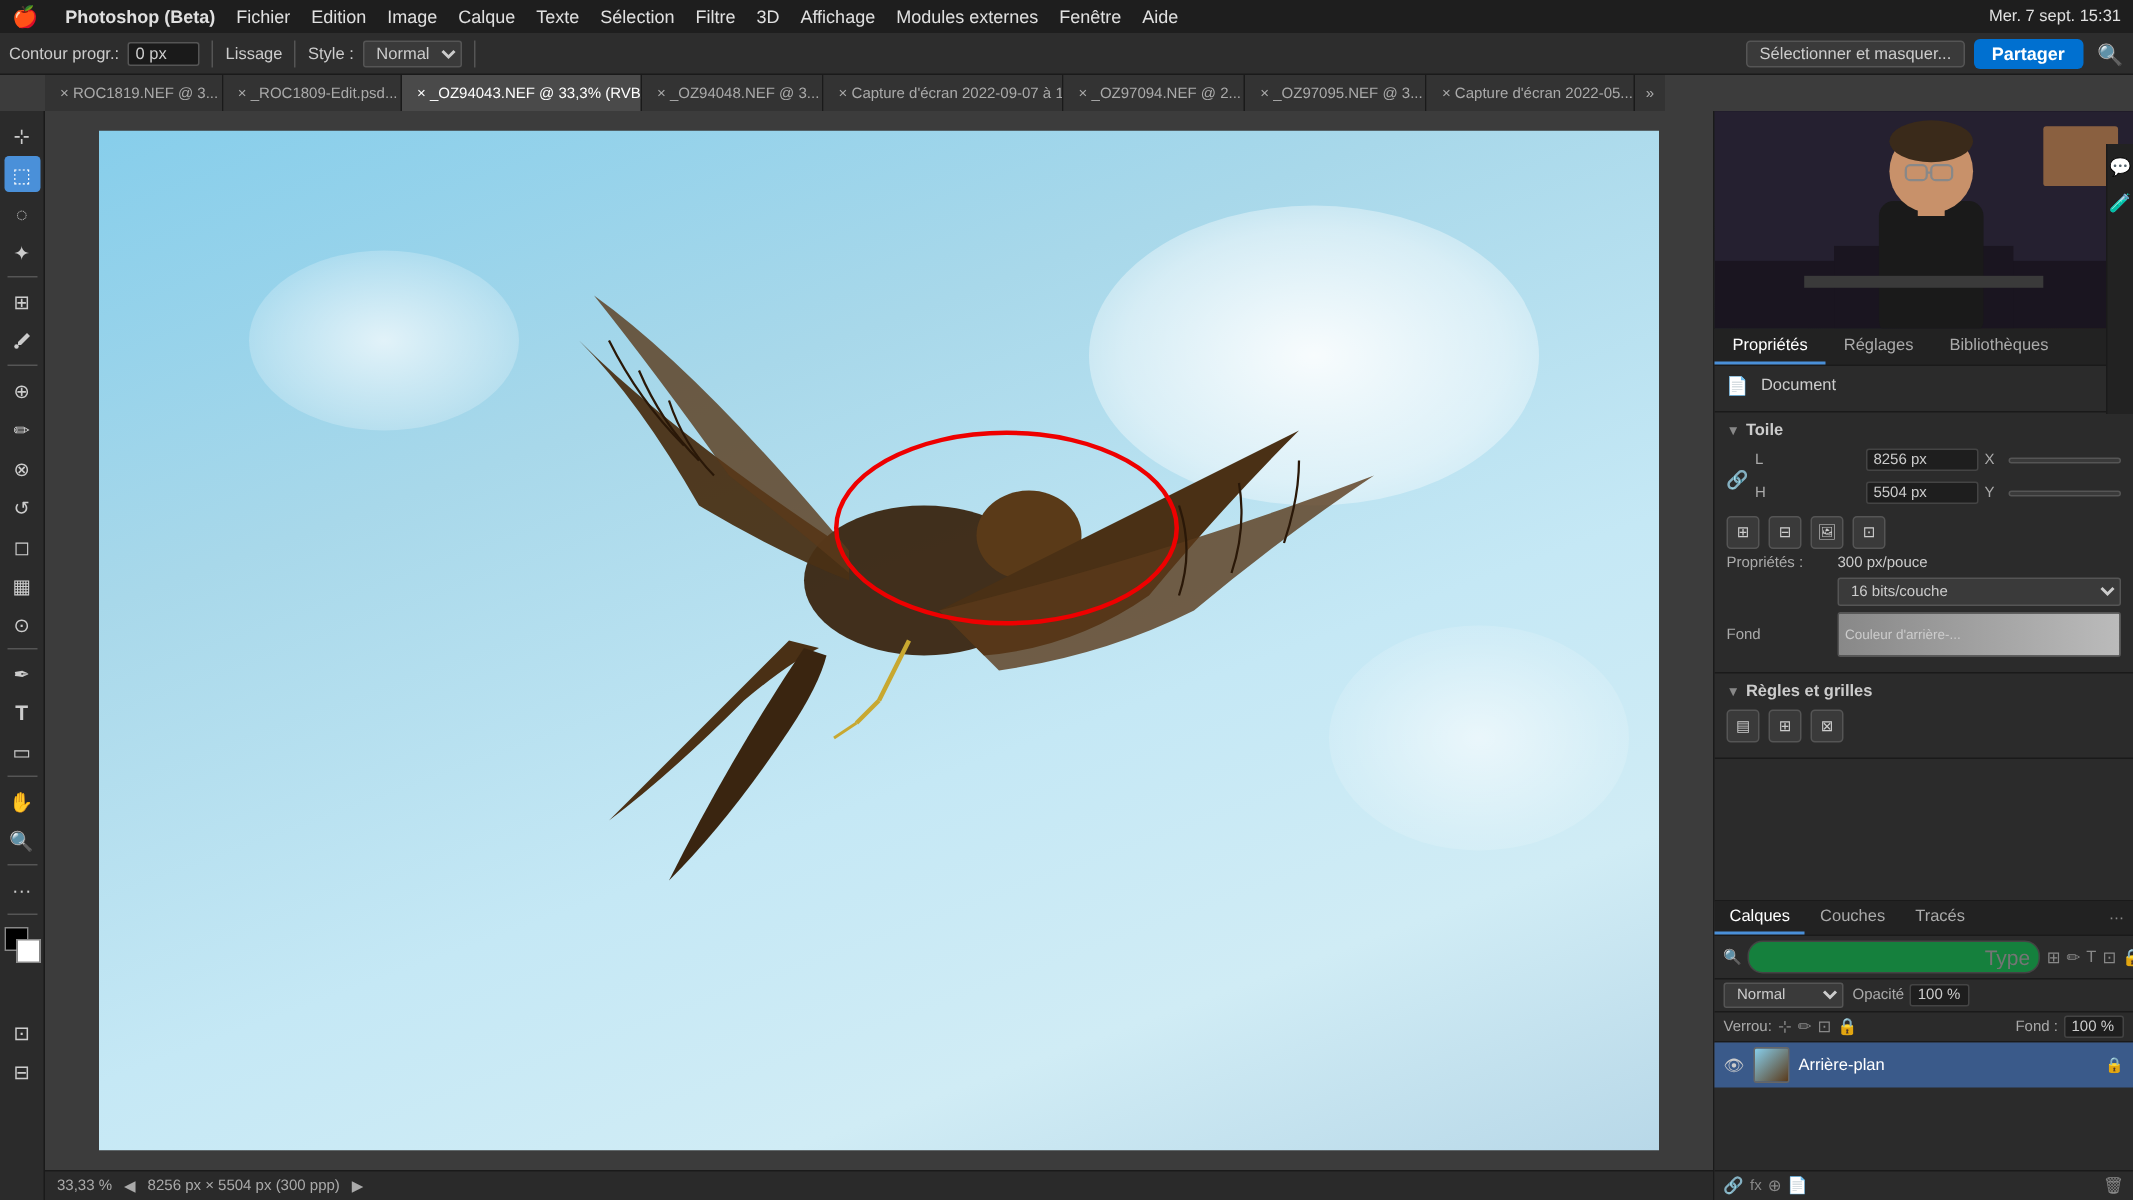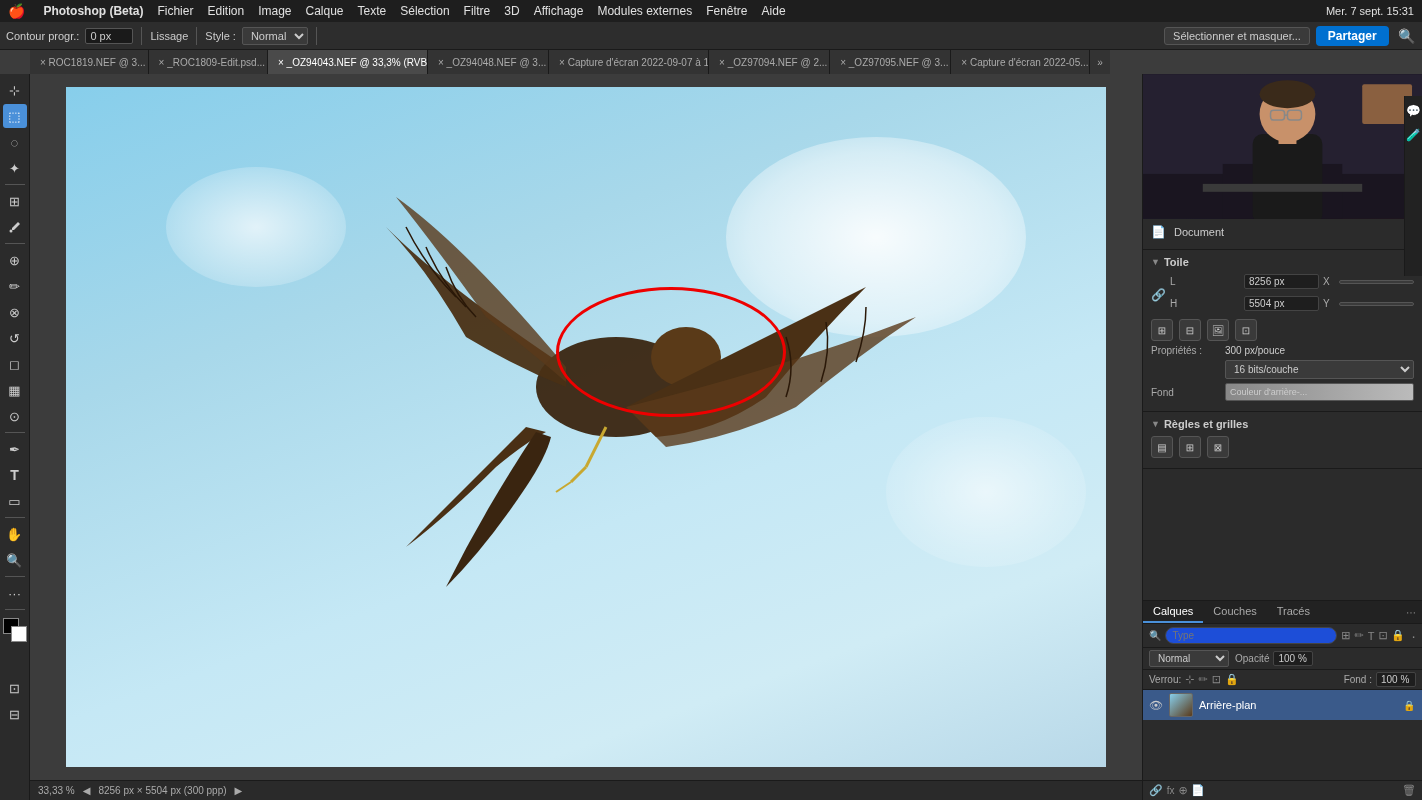--- a/index.html
+++ b/index.html
@@ -381,21 +381,21 @@
       background: #3a3a3a;
       border: 1px solid #555;
       color: #ccc;
       font-size: 10px;
       padding: 2px 4px;
       border-radius: 2px;
       flex: 1;
     }
     .fond-color {
       flex: 1;
-      height: 18px;
+      height: 30px;
       background: linear-gradient(to right, #888, #bbb);
       border: 1px solid #555;
       border-radius: 2px;
       font-size: 9px;
       color: #ccc;
       display: flex;
       align-items: center;
       padding: 0 4px;
     }
     
@@ -436,26 +436,27 @@
     }
     .calques-toolbar {
       display: flex;
       align-items: center;
       padding: 3px 6px;
       gap: 4px;
       border-bottom: 1px solid #1a1a1a;
     }
     .calques-search {
       flex: 1;
-      background: #1d4ed8;
+      background: #15803d;
       border: 1px solid #444;
       color: #ccc;
-      font-size: 10px;
+      font-size: 14px;
       padding: 2px 6px;
       border-radius: 10px;
+      text-align: right;
     }
     .calques-icon-sm {
       font-size: 11px;
       color: #888;
       cursor: pointer;
     }
     .blend-row {
       display: flex;
       align-items: center;
       padding: 2px 6px;
@@ -789,20 +790,25 @@
           <rect x="60" y="110" width="160" height="8" fill="#3a3a3a"></rect>
         </svg>
       </div>
     </div>
 
     <div style="position:absolute; right:0; top:22px; width:18px; background:#222; display:flex; flex-direction:column; align-items:center; padding:8px 0; gap:10px; border-left:1px solid #1a1a1a; z-index:10; height:180px;">
       <span style="font-size:12px; color:#aaa; cursor:pointer;">💬</span>
       <span style="font-size:12px; color:#aaa; cursor:pointer;">🧪</span>
     </div>
 
+    <div class="panel-tabs">
+      <div class="panel-tab active">Propriétés</div>
+      <div class="panel-tab">Réglages</div>
+      <div class="panel-tab">Bibliothèques</div>
+    </div>
 
     <div id="properties-panel">
 
       <div class="panel-section">
         <div class="prop-row">
           <span style="font-size:12px; color:#aaa; margin-right:4px;">📄</span>
           <span>Document</span>
         </div>
       </div>
 

